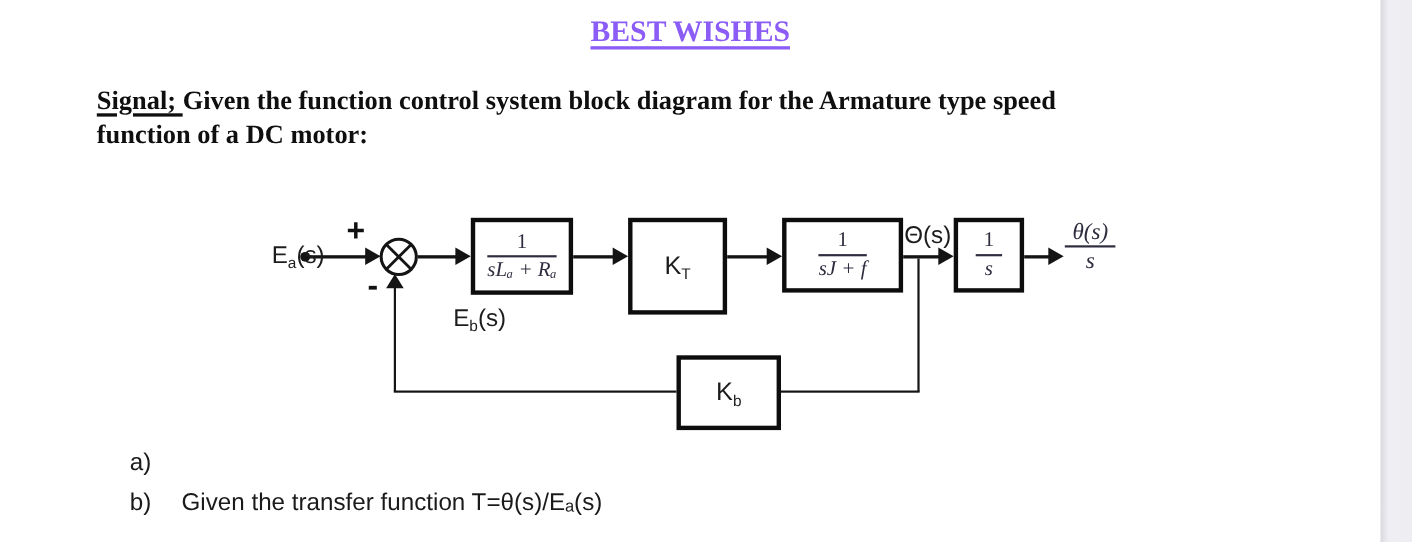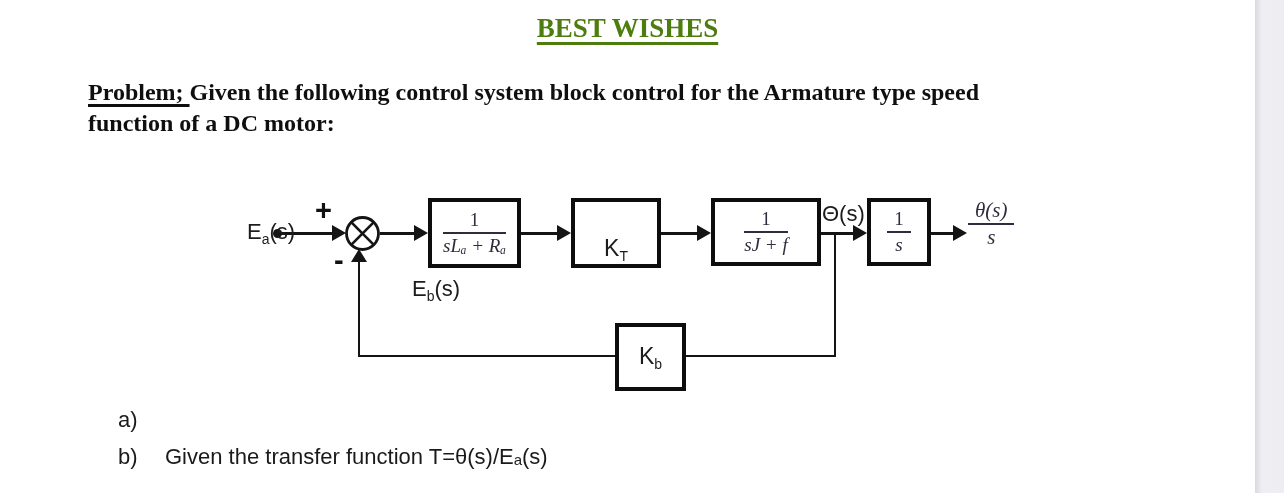--- a/index.html
+++ b/index.html
@@ -11,21 +11,21 @@
   }
   
   .page-edge{
     position:absolute;top:0;right:0;width:29px;height:493px;
     background:linear-gradient(to right,#d9d9e0 0px,#eeeef3 7px,#ededf2 100%);
   }
   
   .title{
     position:absolute;left:0;top:13px;width:1255px;text-align:center;
     font-family:"Liberation Serif",serif;font-weight:bold;font-size:27px;
-    color:#4d7c0f;
+    color:#8b5cf6;
   }
   .title .u{text-decoration:underline;text-decoration-thickness:3px;text-underline-offset:5px;}
   .problem{
     position:absolute;left:88px;top:77px;width:1110px;
     font-family:"Liberation Serif",serif;font-weight:bold;font-size:24px;
     line-height:31px;color:#0f0f0f;
   }
   .problem .u{text-decoration:underline;text-decoration-thickness:2.5px;text-underline-offset:4px;}
   .questions{position:absolute;left:118px;top:407px;font-size:22px;color:#1a1a1a;}
   .q-row{display:flex;height:37px;align-items:flex-start;}
@@ -64,21 +64,21 @@
 </head>
 <body>
 
 <div class="page-edge"></div>
 
 <div class="title">
   <span class="u">BEST WISHES</span>
 </div>
 
 <div class="problem">
-  <span class="u">Problem; </span><span>Given the following control system block control for the Armature type speed</span><br>
+  <span class="u">Signal; </span><span>Given the function control system block diagram for the Armature type speed</span><br>
   <span>function of a DC motor:</span>
 </div>
 
 <div class="diagram">
 
   <div class="sig-label" style="left:219px;top:219px;">
     <span>E</span><sub>a</sub><span>(s)</span>
   </div>
   <div class="dot" style="left:273px;top:229px;"></div>
 
@@ -99,21 +99,21 @@
   <div class="block" style="left:428px;top:198px;width:93px;height:70px;">
     <div class="frac">
       <span class="num">1</span>
       <span class="den">sLₐ + Rₐ</span>
     </div>
   </div>
 
   <div class="h-line" style="left:521px;top:232px;width:37px;"></div>
   <div class="arr-right" style="left:557px;top:225px;"></div>
 
-  <div class="block" style="left:571px;top:198px;width:90px;height:70px;align-items:flex-end;">
+  <div class="block" style="left:571px;top:198px;width:90px;height:88px;">
     <span class="block-gain">
       <span>K</span><sub>T</sub>
     </span>
   </div>
 
   <div class="h-line" style="left:661px;top:232px;width:37px;"></div>
   <div class="arr-right" style="left:697px;top:225px;"></div>
 
   <div class="block" style="left:711px;top:198px;width:110px;height:68px;">
     <div class="frac">
@@ -142,21 +142,21 @@
   </div>
 
   <div class="v-line" style="left:834px;top:235px;height:121px;"></div>
   <div class="h-line thin" style="left:358px;top:355px;width:478px;"></div>
   <div class="v-line" style="left:358px;top:260px;height:96px;"></div>
   <div class="arr-up" style="left:351px;top:249px;"></div>
   <div class="sig-label" style="left:384px;top:276px;">
     <span>E</span><sub>b</sub><span>(s)</span>
   </div>
 
-  <div class="block" style="left:615px;top:323px;width:71px;height:68px;">
+  <div class="block" style="left:615px;top:323px;width:95px;height:68px;">
     <span class="block-gain">
       <span>K</span><sub>b</sub>
     </span>
   </div>
 
 </div>
 
 <div class="questions">
   <div class="q-row">
     <span class="q-marker">a)</span>

